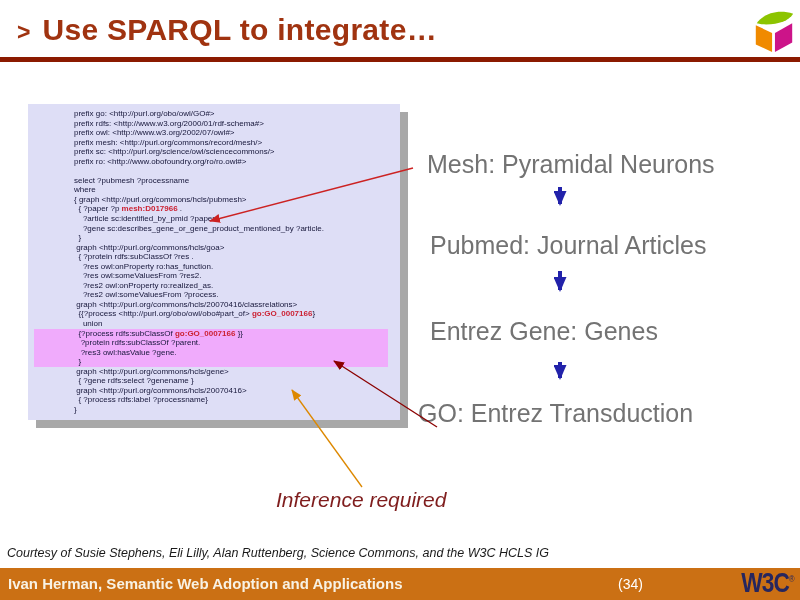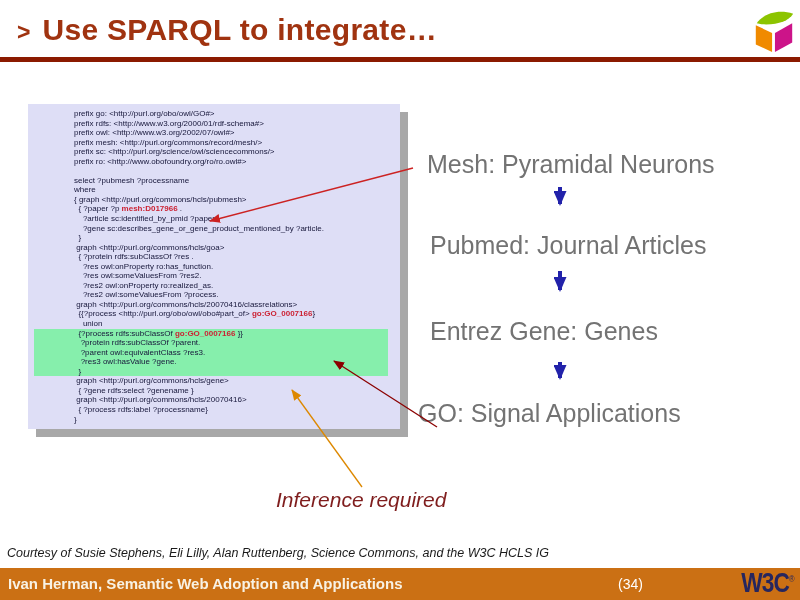--- a/index.html
+++ b/index.html
@@ -15,21 +15,21 @@
   .title-rule { position:absolute; top:57px; left:0; width:800px; height:5px; background:#8B1A00; }
   .cube-icon { position:absolute; top:7px; left:751px; width:46px; height:46px; }
 
   
   .codebox {
     position:absolute; left:28px; top:104px; width:372px;
     background:#DEDEF6; box-shadow:8px 8px 0 #A8A8A8;
     padding:5px 0 5px 6px;
   }
   .code-line { font-size:8px; line-height:9.55px; white-space:pre; color:#16163a;padding-left:40px; }
-  .code-line.hl { background:#86efac; margin-right:12px; }
+  .code-line.hl { background:#f0abfc; margin-right:12px; }
   .code-line .accent { color:#CC2233; font-weight:bold; }
 
   
   .flow-label { position:absolute; color:#737373; font-size:25px; white-space:nowrap; }
   .flow-label.fl0 { left:427px; top:150px; }
   .flow-label.fl1 { left:430px; top:231px; }
   .flow-label.fl2 { left:430px; top:317px; }
   .flow-label.fl3 { left:418px; top:399px; }
 
   
@@ -81,35 +81,34 @@
       <div class="code-line"><span>  { ?protein rdfs:subClassOf ?res .</span></div>
       <div class="code-line"><span>    ?res owl:onProperty ro:has_function.</span></div>
       <div class="code-line"><span>    ?res owl:someValuesFrom ?res2.</span></div>
       <div class="code-line"><span>    ?res2 owl:onProperty ro:realized_as.</span></div>
       <div class="code-line"><span>    ?res2 owl:someValuesFrom ?process.</span></div>
       <div class="code-line"><span> graph &lt;http://purl.org/commons/hcls/20070416/classrelations&gt;</span></div>
       <div class="code-line"><span>  {{?process &lt;http://purl.org/obo/owl/obo#part_of&gt; </span><span class="accent">go:GO_0007166</span><span>}</span></div>
       <div class="code-line"><span>    union</span></div>
       <div class="code-line hl"><span>  {?process rdfs:subClassOf </span><span class="accent">go:GO_0007166</span><span> }}</span></div>
       <div class="code-line hl"><span>   ?protein rdfs:subClassOf ?parent.</span></div>
-      <div class="code-line hl"><span>   ?parent owl:equivalentClass ?res3.</span></div>
       <div class="code-line hl"><span>   ?res3 owl:hasValue ?gene.</span></div>
       <div class="code-line hl"><span>  }</span></div>
       <div class="code-line"><span> graph &lt;http://purl.org/commons/hcls/gene&gt;</span></div>
       <div class="code-line"><span>  { ?gene rdfs:select ?genename }</span></div>
       <div class="code-line"><span> graph &lt;http://purl.org/commons/hcls/20070416&gt;</span></div>
       <div class="code-line"><span>  { ?process rdfs:label ?processname}</span></div>
       <div class="code-line"><span>}</span></div>
     </div>
 </div>
 
 <div class="flow-label fl0">Mesh: Pyramidal Neurons</div>
 <div class="flow-label fl1">Pubmed: Journal Articles</div>
 <div class="flow-label fl2">Entrez Gene: Genes</div>
-<div class="flow-label fl3">GO: Signal Applications</div>
+<div class="flow-label fl3">GO: Entrez Transduction</div>
 
 <div class="inference-note">Inference required</div>
 
 <div class="courtesy-line">Courtesy of Susie Stephens, Eli Lilly, Alan Ruttenberg, Science Commons, and the W3C HCLS IG</div>
 
 <div class="footer-bar">
   <span class="footer-author">Ivan Herman, Semantic Web Adoption and Applications</span>
   <span class="footer-page">(34)</span>
   <span class="w3c-logo"><span>W3C</span><sup>®</sup></span>
 </div>

